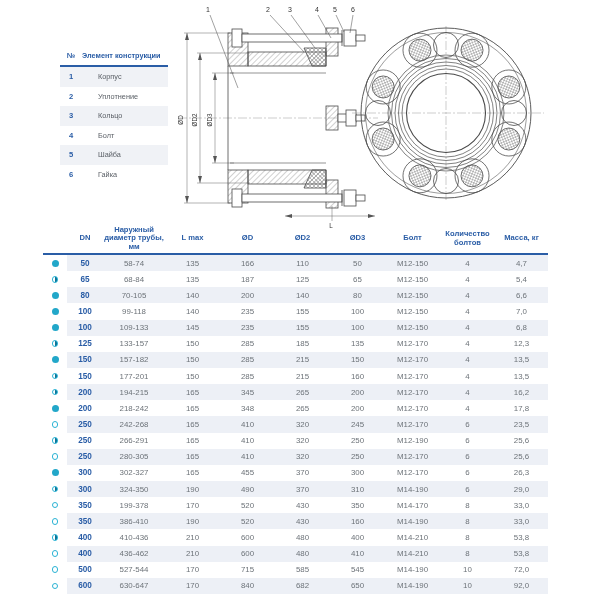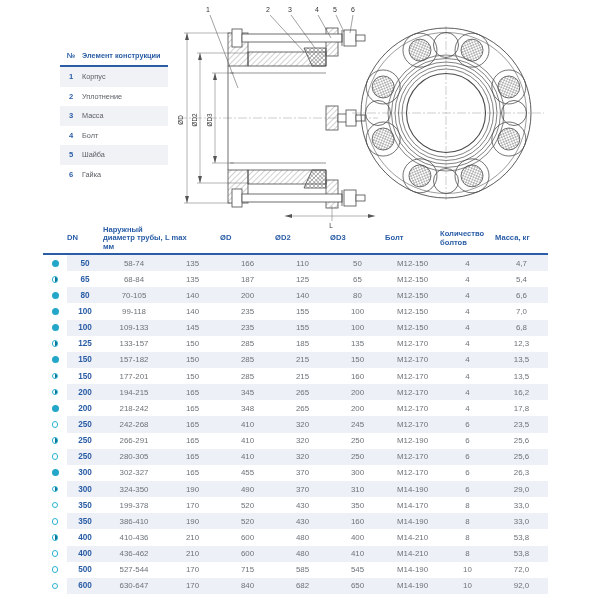--- a/index.html
+++ b/index.html
@@ -7,33 +7,33 @@
        font-family:"Liberation Sans",sans-serif;-webkit-font-smoothing:antialiased;}
 
   
   .legend{position:absolute;left:60px;top:48px;width:108px;font-size:7.3px;}
   .legend-head{display:grid;grid-template-columns:22px 86px;align-items:end;
                color:#2a5da6;font-weight:bold;padding:3px 0 5px 0;border-bottom:2px solid #2a5da6;}
   .legend-head .ln{text-align:center;}
   .lrow{display:grid;grid-template-columns:22px 86px;align-items:center;height:19.5px;}
   .lrow.shade{background:#f0f2f6;}
   .lrow .lnum{text-align:center;color:#2a5da6;font-weight:bold;font-size:7.6px;}
-  .lrow .llab{color:#5b6067;}
+  .lrow .llab{color:#5b6067;margin-left:16px;}
 
   
   .draw{position:absolute;}
   #section-draw{left:178px;top:2px;}
   #front-draw{left:352px;top:24px;}
   svg text{font-family:"Liberation Sans",sans-serif;}
 
   
   .thead{position:absolute;left:43px;top:224px;width:505px;height:29px;
          display:grid;grid-template-columns:24px 36px 62px 55px 55px 55px 55px 55px 55px 53px;
          align-items:center;}
-  .thead .hc{color:#2a5da6;font-weight:bold;font-size:7.6px;line-height:1.12;text-align:left;}
+  .thead .hc{color:#2a5da6;font-weight:bold;font-size:7.6px;line-height:1.12;text-align:center;}
   .thead-line{position:absolute;left:43px;top:253px;width:505px;height:2px;background:#2a5da6;}
   .tbody{position:absolute;left:43px;top:255px;width:505px;}
   .trow{display:grid;grid-template-columns:24px 36px 62px 55px 55px 55px 55px 55px 55px 53px;
         align-items:center;height:16.15px;font-size:7.9px;color:#6d7379;}
   .trow.shade{background:linear-gradient(to right,rgba(0,0,0,0) 0 24px,#edf0f6 24px 100%);}
   .trow span{text-align:center;}
   .trow .dn{color:#2a5da6;font-weight:bold;font-size:8.2px;}
   .mkwrap{display:flex;justify-content:center;align-items:center;}
   .mk{display:inline-block;border-radius:50%;}
   .mk.solid{width:7px;height:7px;background:#22a7c9;}
@@ -53,21 +53,21 @@
       <div class="lrow shade">
         <span class="lnum">1</span>
         <span class="llab">Корпус</span>
       </div>
       <div class="lrow">
         <span class="lnum">2</span>
         <span class="llab">Уплотнение</span>
       </div>
       <div class="lrow shade">
         <span class="lnum">3</span>
-        <span class="llab">Масса</span>
+        <span class="llab">Кольцо</span>
       </div>
       <div class="lrow">
         <span class="lnum">4</span>
         <span class="llab">Болт</span>
       </div>
       <div class="lrow shade">
         <span class="lnum">5</span>
         <span class="llab">Шайба</span>
       </div>
       <div class="lrow">

